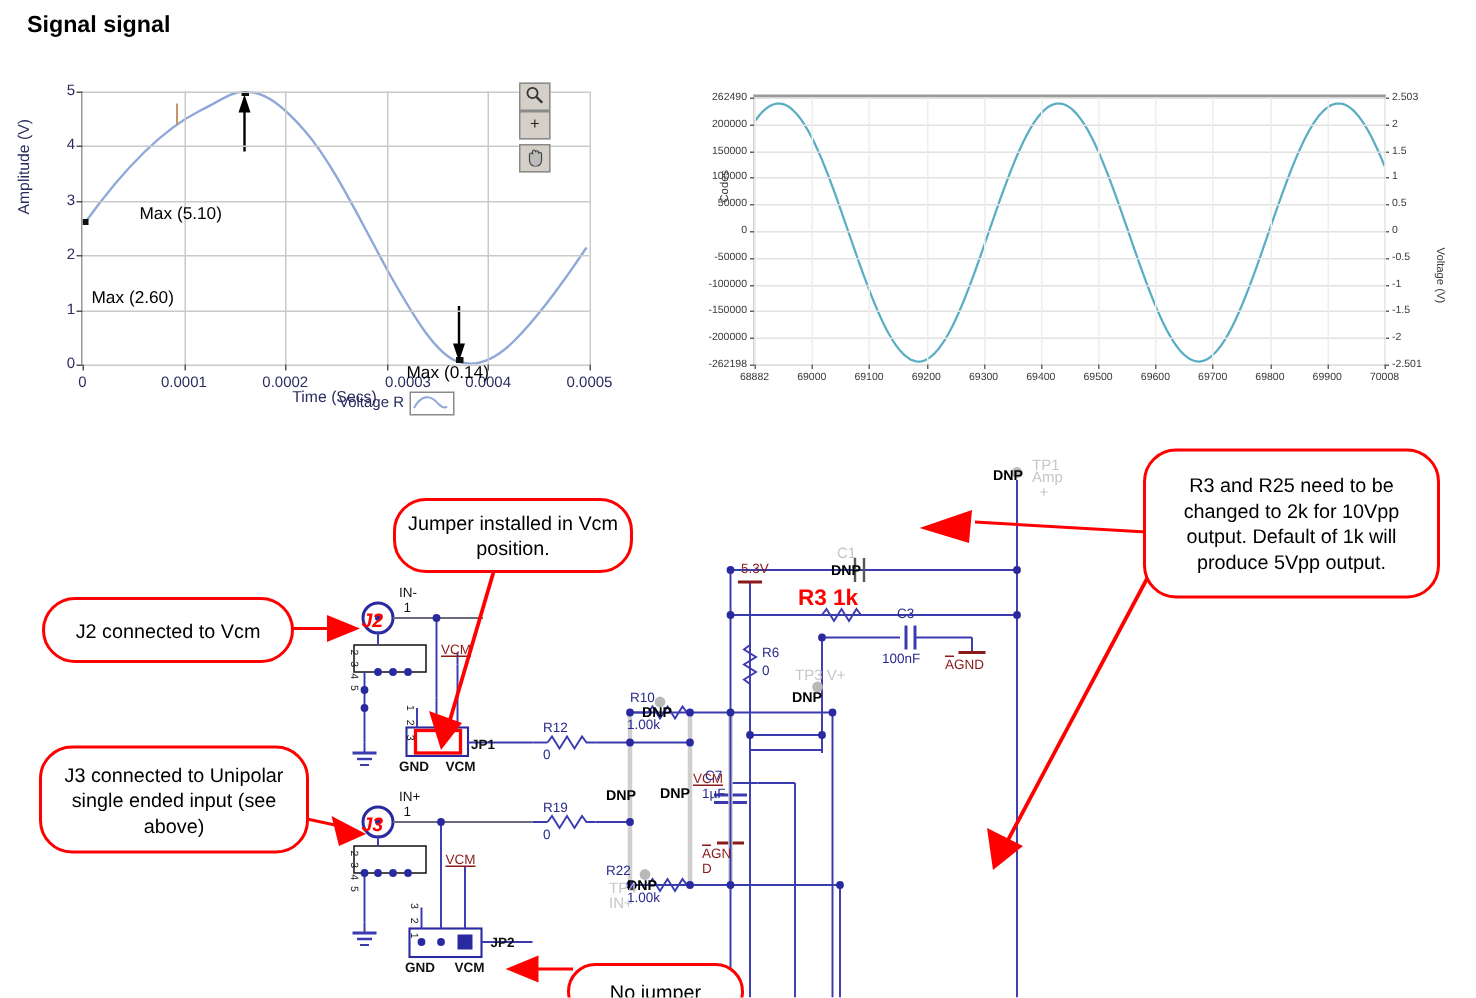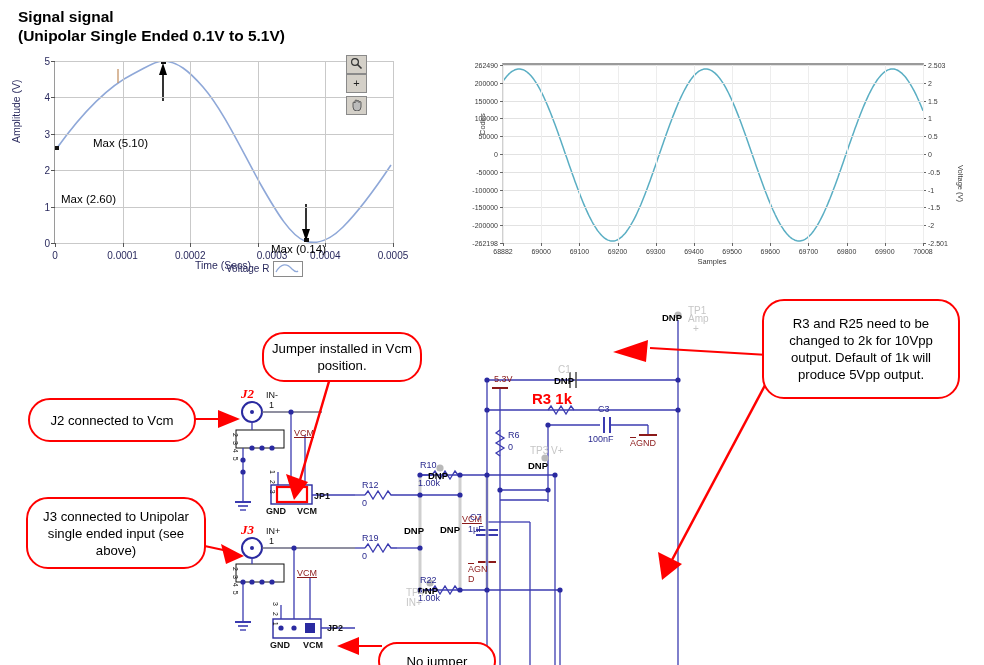--- a/index.html
+++ b/index.html
@@ -59,29 +59,28 @@
            font-size:13.2px;line-height:17px;color:#000;padding:4px 8px;box-sizing:border-box;}
   
   .sch{position:absolute;font-size:9px;color:#2a2a8e;white-space:nowrap;}
   .sch-dnp{position:absolute;font-size:9.5px;font-weight:bold;color:#000;white-space:nowrap;}
   .sch-grey{position:absolute;font-size:10px;color:#c6c6c6;white-space:nowrap;}
   .sch-red{position:absolute;font-size:9px;color:#8b1a1a;white-space:nowrap;}
   .sch-bigred{position:absolute;font-size:15px;font-weight:bold;color:#ff0000;white-space:nowrap;}
   .sch-blk{position:absolute;font-size:9px;color:#111;white-space:nowrap;}
   .sch-blkb{position:absolute;font-size:9px;font-weight:bold;color:#111;white-space:nowrap;}
   .sch-jred{position:absolute;font-size:13px;font-weight:bold;font-style:italic;color:#ff0000;
-            font-family:Liberation Serif, serif;white-space:nowrap;}
+            font-family:Liberation Sans, sans-serif;white-space:nowrap;margin-top:20px;}
   svg{display:block;}
 </style>
 </head>
 <body>
 
 <div class="abs" style="left:0;top:0;width:420px;height:295px;">
   <div class="abs chart-title" style="left:18px;top:7px;">Signal signal</div>
-  <div class="abs chart-title" style="left:18px;top:26px;">(Unipolar Single Ended 0.1V to 5.1V)</div>
 
   <div class="abs" id="left-chart">
     <div id="left-ytitle">Amplitude (V)</div>
     <div id="left-xtitle">Time (Secs)</div>
 
     <div id="left-plot">
 
       <svg width="338" height="182" style="position:absolute;left:0;top:0;pointer-events:none;">
         <path d="M2,87 C20,62 48,28 78,13 C92,6 100,0 108,0 C122,0 134,10 148,26 C168,49 186,88 206,124 C222,152 236,175 250,180 C262,184 274,180 288,166 C306,148 322,125 336,104" fill="none" stroke="#8fa8d8" stroke-width="1.6"></path>
 
@@ -157,21 +156,20 @@
           </svg></span>
     </div>
   </div>
 </div>
 
 <div class="abs" style="left:420px;top:0;width:564px;height:295px;">
 
   <div class="abs" id="right-chart" style="left:14px;top:47px;">
     <div id="right-ytitle">Codes</div>
     <div id="right-ytitle2">Voltage (V)</div>
-    <div id="right-xtitle">Samples</div>
 
     <div id="right-plot">
       <svg width="420" height="178" style="position:absolute;left:0;top:0;pointer-events:none;">
         <path id="rtrace" fill="none" stroke="#5aaec3" stroke-width="1.5" d="M0.0,16.3 L1.0,14.8 L2.0,13.5 L3.0,12.2 L4.0,11.0 L5.0,9.9 L6.0,8.9 L7.0,8.0 L8.0,7.2 L9.0,6.4 L10.0,5.8 L11.0,5.3 L12.0,4.8 L13.0,4.5 L14.0,4.2 L15.0,4.1 L16.0,4.0 L17.0,4.0 L18.0,4.2 L19.0,4.4 L20.0,4.7 L21.0,5.2 L22.0,5.7 L23.0,6.3 L24.0,7.0 L25.0,7.9 L26.0,8.8 L27.0,9.8 L28.0,10.8 L29.0,12.0 L30.0,13.3 L31.0,14.6 L32.0,16.1 L33.0,17.6 L34.0,19.2 L35.0,20.9 L36.0,22.6 L37.0,24.5 L38.0,26.4 L39.0,28.4 L40.0,30.4 L41.0,32.5 L42.0,34.7 L43.0,37.0 L44.0,39.3 L45.0,41.6 L46.0,44.1 L47.0,46.5 L48.0,49.1 L49.0,51.6 L50.0,54.2 L51.0,56.9 L52.0,59.6 L53.0,62.3 L54.0,65.1 L55.0,67.8 L56.0,70.7 L57.0,73.5 L58.0,76.3 L59.0,79.2 L60.0,82.1 L61.0,85.0 L62.0,87.9 L63.0,90.8 L64.0,93.6 L65.0,96.5 L66.0,99.4 L67.0,102.3 L68.0,105.1 L69.0,108.0 L70.0,110.8 L71.0,113.6 L72.0,116.4 L73.0,119.1 L74.0,121.8 L75.0,124.5 L76.0,127.1 L77.0,129.7 L78.0,132.3 L79.0,134.8 L80.0,137.2 L81.0,139.6 L82.0,141.9 L83.0,144.2 L84.0,146.4 L85.0,148.6 L86.0,150.7 L87.0,152.7 L88.0,154.6 L89.0,156.5 L90.0,158.3 L91.0,160.0 L92.0,161.7 L93.0,163.2 L94.0,164.7 L95.0,166.1 L96.0,167.4 L97.0,168.6 L98.0,169.7 L99.0,170.8 L100.0,171.7 L101.0,172.6 L102.0,173.3 L103.0,174.0 L104.0,174.6 L105.0,175.1 L106.0,175.4 L107.0,175.7 L108.0,175.9 L109.0,176.0 L110.0,176.0 L111.0,175.9 L112.0,175.7 L113.0,175.4 L114.0,175.0 L115.0,174.5 L116.0,173.9 L117.0,173.2 L118.0,172.4 L119.0,171.6 L120.0,170.6 L121.0,169.5 L122.0,168.4 L123.0,167.2 L124.0,165.8 L125.0,164.4 L126.0,162.9 L127.0,161.4 L128.0,159.7 L129.0,158.0 L130.0,156.2 L131.0,154.3 L132.0,152.3 L133.0,150.3 L134.0,148.2 L135.0,146.0 L136.0,143.8 L137.0,141.5 L138.0,139.2 L139.0,136.7 L140.0,134.3 L141.0,131.8 L142.0,129.2 L143.0,126.6 L144.0,124.0 L145.0,121.3 L146.0,118.6 L147.0,115.9 L148.0,113.1 L149.0,110.3 L150.0,107.5 L151.0,104.6 L152.0,101.8 L153.0,98.9 L154.0,96.0 L155.0,93.1 L156.0,90.2 L157.0,87.3 L158.0,84.4 L159.0,81.5 L160.0,78.7 L161.0,75.8 L162.0,73.0 L163.0,70.1 L164.0,67.3 L165.0,64.5 L166.0,61.8 L167.0,59.1 L168.0,56.4 L169.0,53.8 L170.0,51.1 L171.0,48.6 L172.0,46.1 L173.0,43.6 L174.0,41.2 L175.0,38.8 L176.0,36.5 L177.0,34.3 L178.0,32.1 L179.0,30.0 L180.0,28.0 L181.0,26.0 L182.0,24.1 L183.0,22.3 L184.0,20.5 L185.0,18.9 L186.0,17.3 L187.0,15.8 L188.0,14.4 L189.0,13.0 L190.0,11.8 L191.0,10.6 L192.0,9.6 L193.0,8.6 L194.0,7.7 L195.0,6.9 L196.0,6.2 L197.0,5.6 L198.0,5.1 L199.0,4.7 L200.0,4.4 L201.0,4.1 L202.0,4.0 L203.0,4.0 L204.0,4.1 L205.0,4.2 L206.0,4.5 L207.0,4.9 L208.0,5.3 L209.0,5.9 L210.0,6.6 L211.0,7.3 L212.0,8.1 L213.0,9.1 L214.0,10.1 L215.0,11.2 L216.0,12.4 L217.0,13.7 L218.0,15.1 L219.0,16.6 L220.0,18.1 L221.0,19.7 L222.0,21.4 L223.0,23.2 L224.0,25.1 L225.0,27.0 L226.0,29.0 L227.0,31.1 L228.0,33.3 L229.0,35.5 L230.0,37.7 L231.0,40.1 L232.0,42.4 L233.0,44.9 L234.0,47.4 L235.0,49.9 L236.0,52.5 L237.0,55.1 L238.0,57.8 L239.0,60.5 L240.0,63.2 L241.0,66.0 L242.0,68.8 L243.0,71.6 L244.0,74.4 L245.0,77.3 L246.0,80.2 L247.0,83.0 L248.0,85.9 L249.0,88.8 L250.0,91.7 L251.0,94.6 L252.0,97.5 L253.0,100.4 L254.0,103.2 L255.0,106.1 L256.0,108.9 L257.0,111.7 L258.0,114.5 L259.0,117.3 L260.0,120.0 L261.0,122.7 L262.0,125.4 L263.0,128.0 L264.0,130.6 L265.0,133.1 L266.0,135.6 L267.0,138.0 L268.0,140.4 L269.0,142.7 L270.0,145.0 L271.0,147.1 L272.0,149.3 L273.0,151.3 L274.0,153.3 L275.0,155.3 L276.0,157.1 L277.0,158.9 L278.0,160.6 L279.0,162.2 L280.0,163.7 L281.0,165.2 L282.0,166.5 L283.0,167.8 L284.0,169.0 L285.0,170.1 L286.0,171.1 L287.0,172.0 L288.0,172.8 L289.0,173.6 L290.0,174.2 L291.0,174.7 L292.0,175.2 L293.0,175.5 L294.0,175.8 L295.0,175.9 L296.0,176.0 L297.0,176.0 L298.0,175.8 L299.0,175.6 L300.0,175.3 L301.0,174.8 L302.0,174.3 L303.0,173.7 L304.0,173.0 L305.0,172.1 L306.0,171.2 L307.0,170.2 L308.0,169.2 L309.0,168.0 L310.0,166.7 L311.0,165.4 L312.0,163.9 L313.0,162.4 L314.0,160.8 L315.0,159.1 L316.0,157.4 L317.0,155.5 L318.0,153.6 L319.0,151.6 L320.0,149.6 L321.0,147.5 L322.0,145.3 L323.0,143.0 L324.0,140.7 L325.0,138.4 L326.0,135.9 L327.0,133.5 L328.0,130.9 L329.0,128.4 L330.0,125.8 L331.0,123.1 L332.0,120.4 L333.0,117.7 L334.0,114.9 L335.0,112.2 L336.0,109.3 L337.0,106.5 L338.0,103.7 L339.0,100.8 L340.0,97.9 L341.0,95.0 L342.0,92.1 L343.0,89.2 L344.0,86.4 L345.0,83.5 L346.0,80.6 L347.0,77.7 L348.0,74.9 L349.0,72.0 L350.0,69.2 L351.0,66.4 L352.0,63.6 L353.0,60.9 L354.0,58.2 L355.0,55.5 L356.0,52.9 L357.0,50.3 L358.0,47.7 L359.0,45.2 L360.0,42.8 L361.0,40.4 L362.0,38.1 L363.0,35.8 L364.0,33.6 L365.0,31.4 L366.0,29.3 L367.0,27.3 L368.0,25.4 L369.0,23.5 L370.0,21.7 L371.0,20.0 L372.0,18.3 L373.0,16.8 L374.0,15.3 L375.0,13.9 L376.0,12.6 L377.0,11.4 L378.0,10.3 L379.0,9.2 L380.0,8.3 L381.0,7.4 L382.0,6.7 L383.0,6.0 L384.0,5.4 L385.0,4.9 L386.0,4.6 L387.0,4.3 L388.0,4.1 L389.0,4.0 L390.0,4.0 L391.0,4.1 L392.0,4.3 L393.0,4.6 L394.0,5.0 L395.0,5.5 L396.0,6.1 L397.0,6.8 L398.0,7.6 L399.0,8.4 L400.0,9.4 L401.0,10.5 L402.0,11.6 L403.0,12.8 L404.0,14.2 L405.0,15.6 L406.0,17.1 L407.0,18.6 L408.0,20.3 L409.0,22.0 L410.0,23.8 L411.0,25.7 L412.0,27.7 L413.0,29.7 L414.0,31.8 L415.0,34.0 L416.0,36.2 L417.0,38.5 L418.0,40.8 L419.0,43.3 L420.0,45.7 "></path>
       </svg>
     <div class="rc-grid-h" style="top: 0px;"></div>
         <div class="rc-ytick" style="top: 0px;"></div>
         <div class="rc-ylab" style="top: 0px;">262490</div>
         <div class="rc-ytick2" style="top: 0px;"></div>
         <div class="rc-ylab2" style="top: 0px;">2.503</div>
@@ -533,21 +531,21 @@
   <div class="sch-red" style="left:294px;top:138px;text-decoration:underline;">VCM</div>
   <div class="sch-red" style="left:297px;top:278px;text-decoration:underline;">VCM</div>
   <div class="sch-red" style="left:462px;top:224px;text-decoration:underline;">VCM</div>
 
   <div class="sch" style="left:362px;top:190px;">R12</div>
   <div class="sch" style="left:362px;top:208px;">0</div>
   <div class="sch" style="left:362px;top:243px;">R19</div>
   <div class="sch" style="left:362px;top:261px;">0</div>
   <div class="sch" style="left:420px;top:170px;">R10</div>
   <div class="sch" style="left:418px;top:188px;">1.00k</div>
-  <div class="sch" style="left:420px;top:285px;">R22</div>
+  <div class="sch" style="left:404px;top:285px;">R22</div>
   <div class="sch" style="left:418px;top:303px;">1.00k</div>
   <div class="sch" style="left:470px;top:222px;">C7</div>
   <div class="sch" style="left:468px;top:234px;">1µF</div>
   <div class="sch-red" style="left:468px;top:274px;"><span style="text-decoration:overline;">A</span>GN<br>D</div>
 
   <div class="sch-dnp" style="left:428px;top:180px;">DNP</div>
   <div class="sch-dnp" style="left:404px;top:235px;">DNP</div>
 
   <div class="sch-dnp" style="left:418px;top:295px;">DNP</div>
   <div class="sch-grey" style="left:406px;top:297px;">TP4</div>

